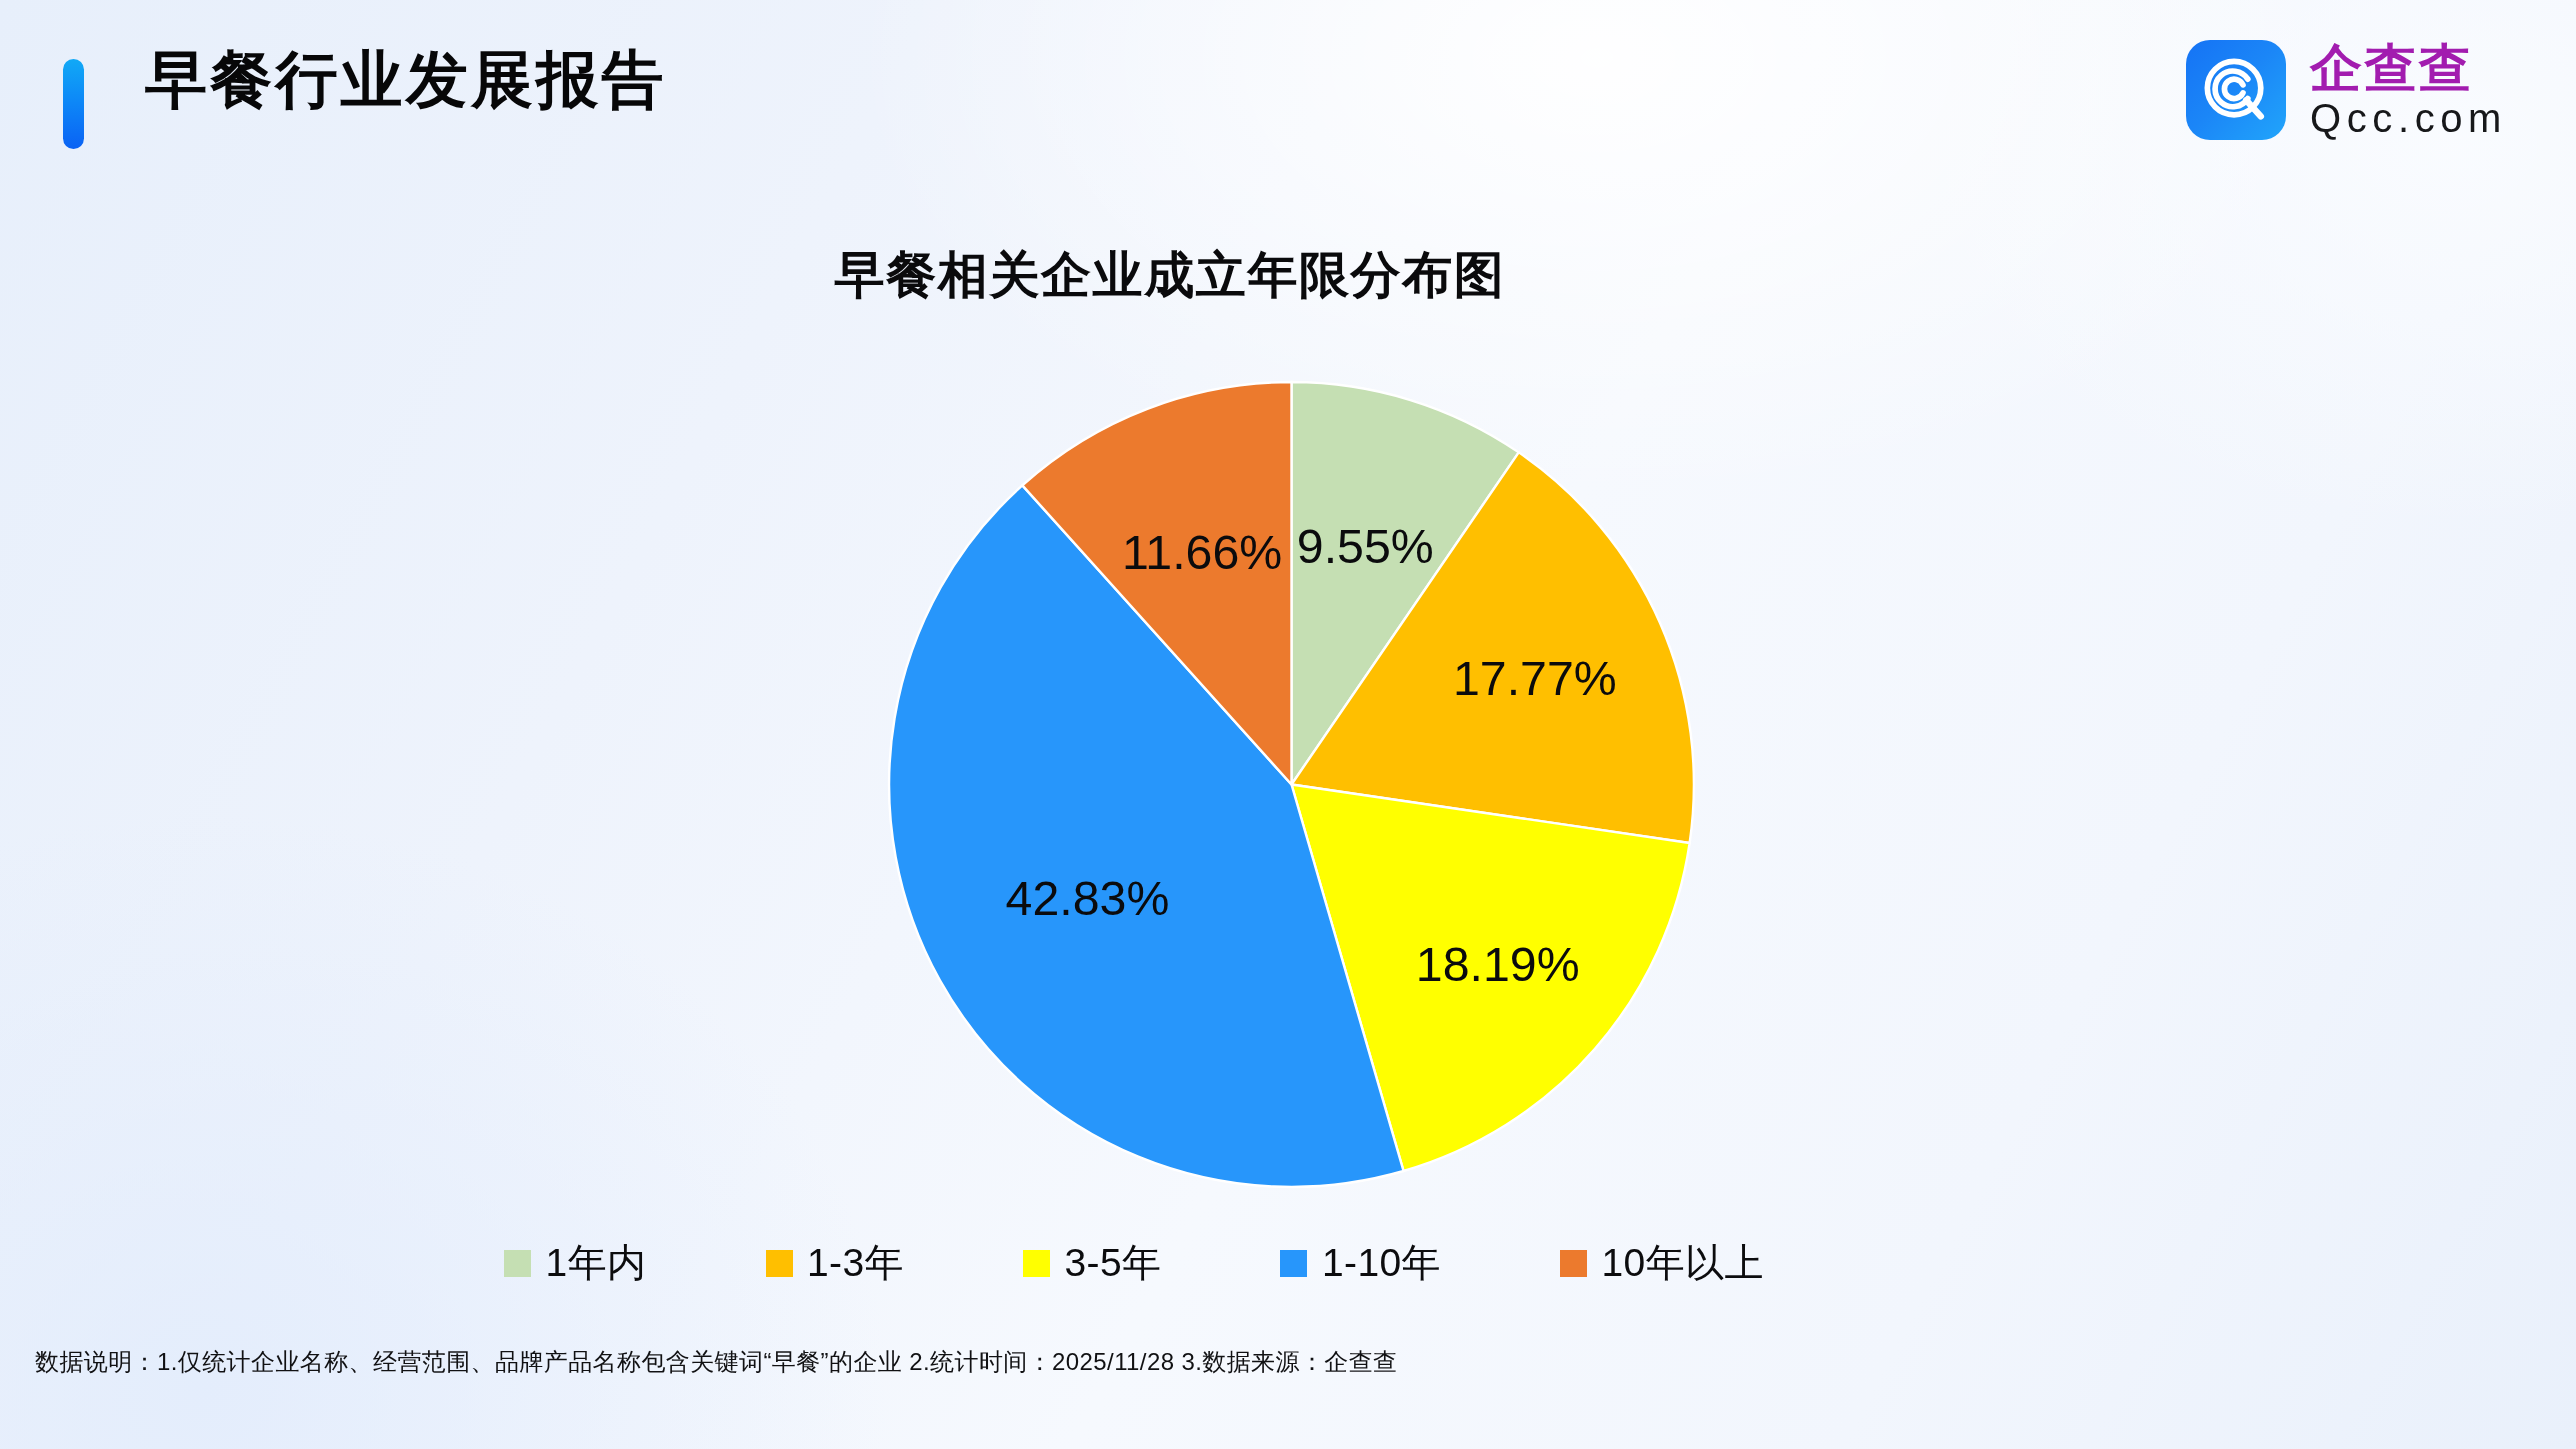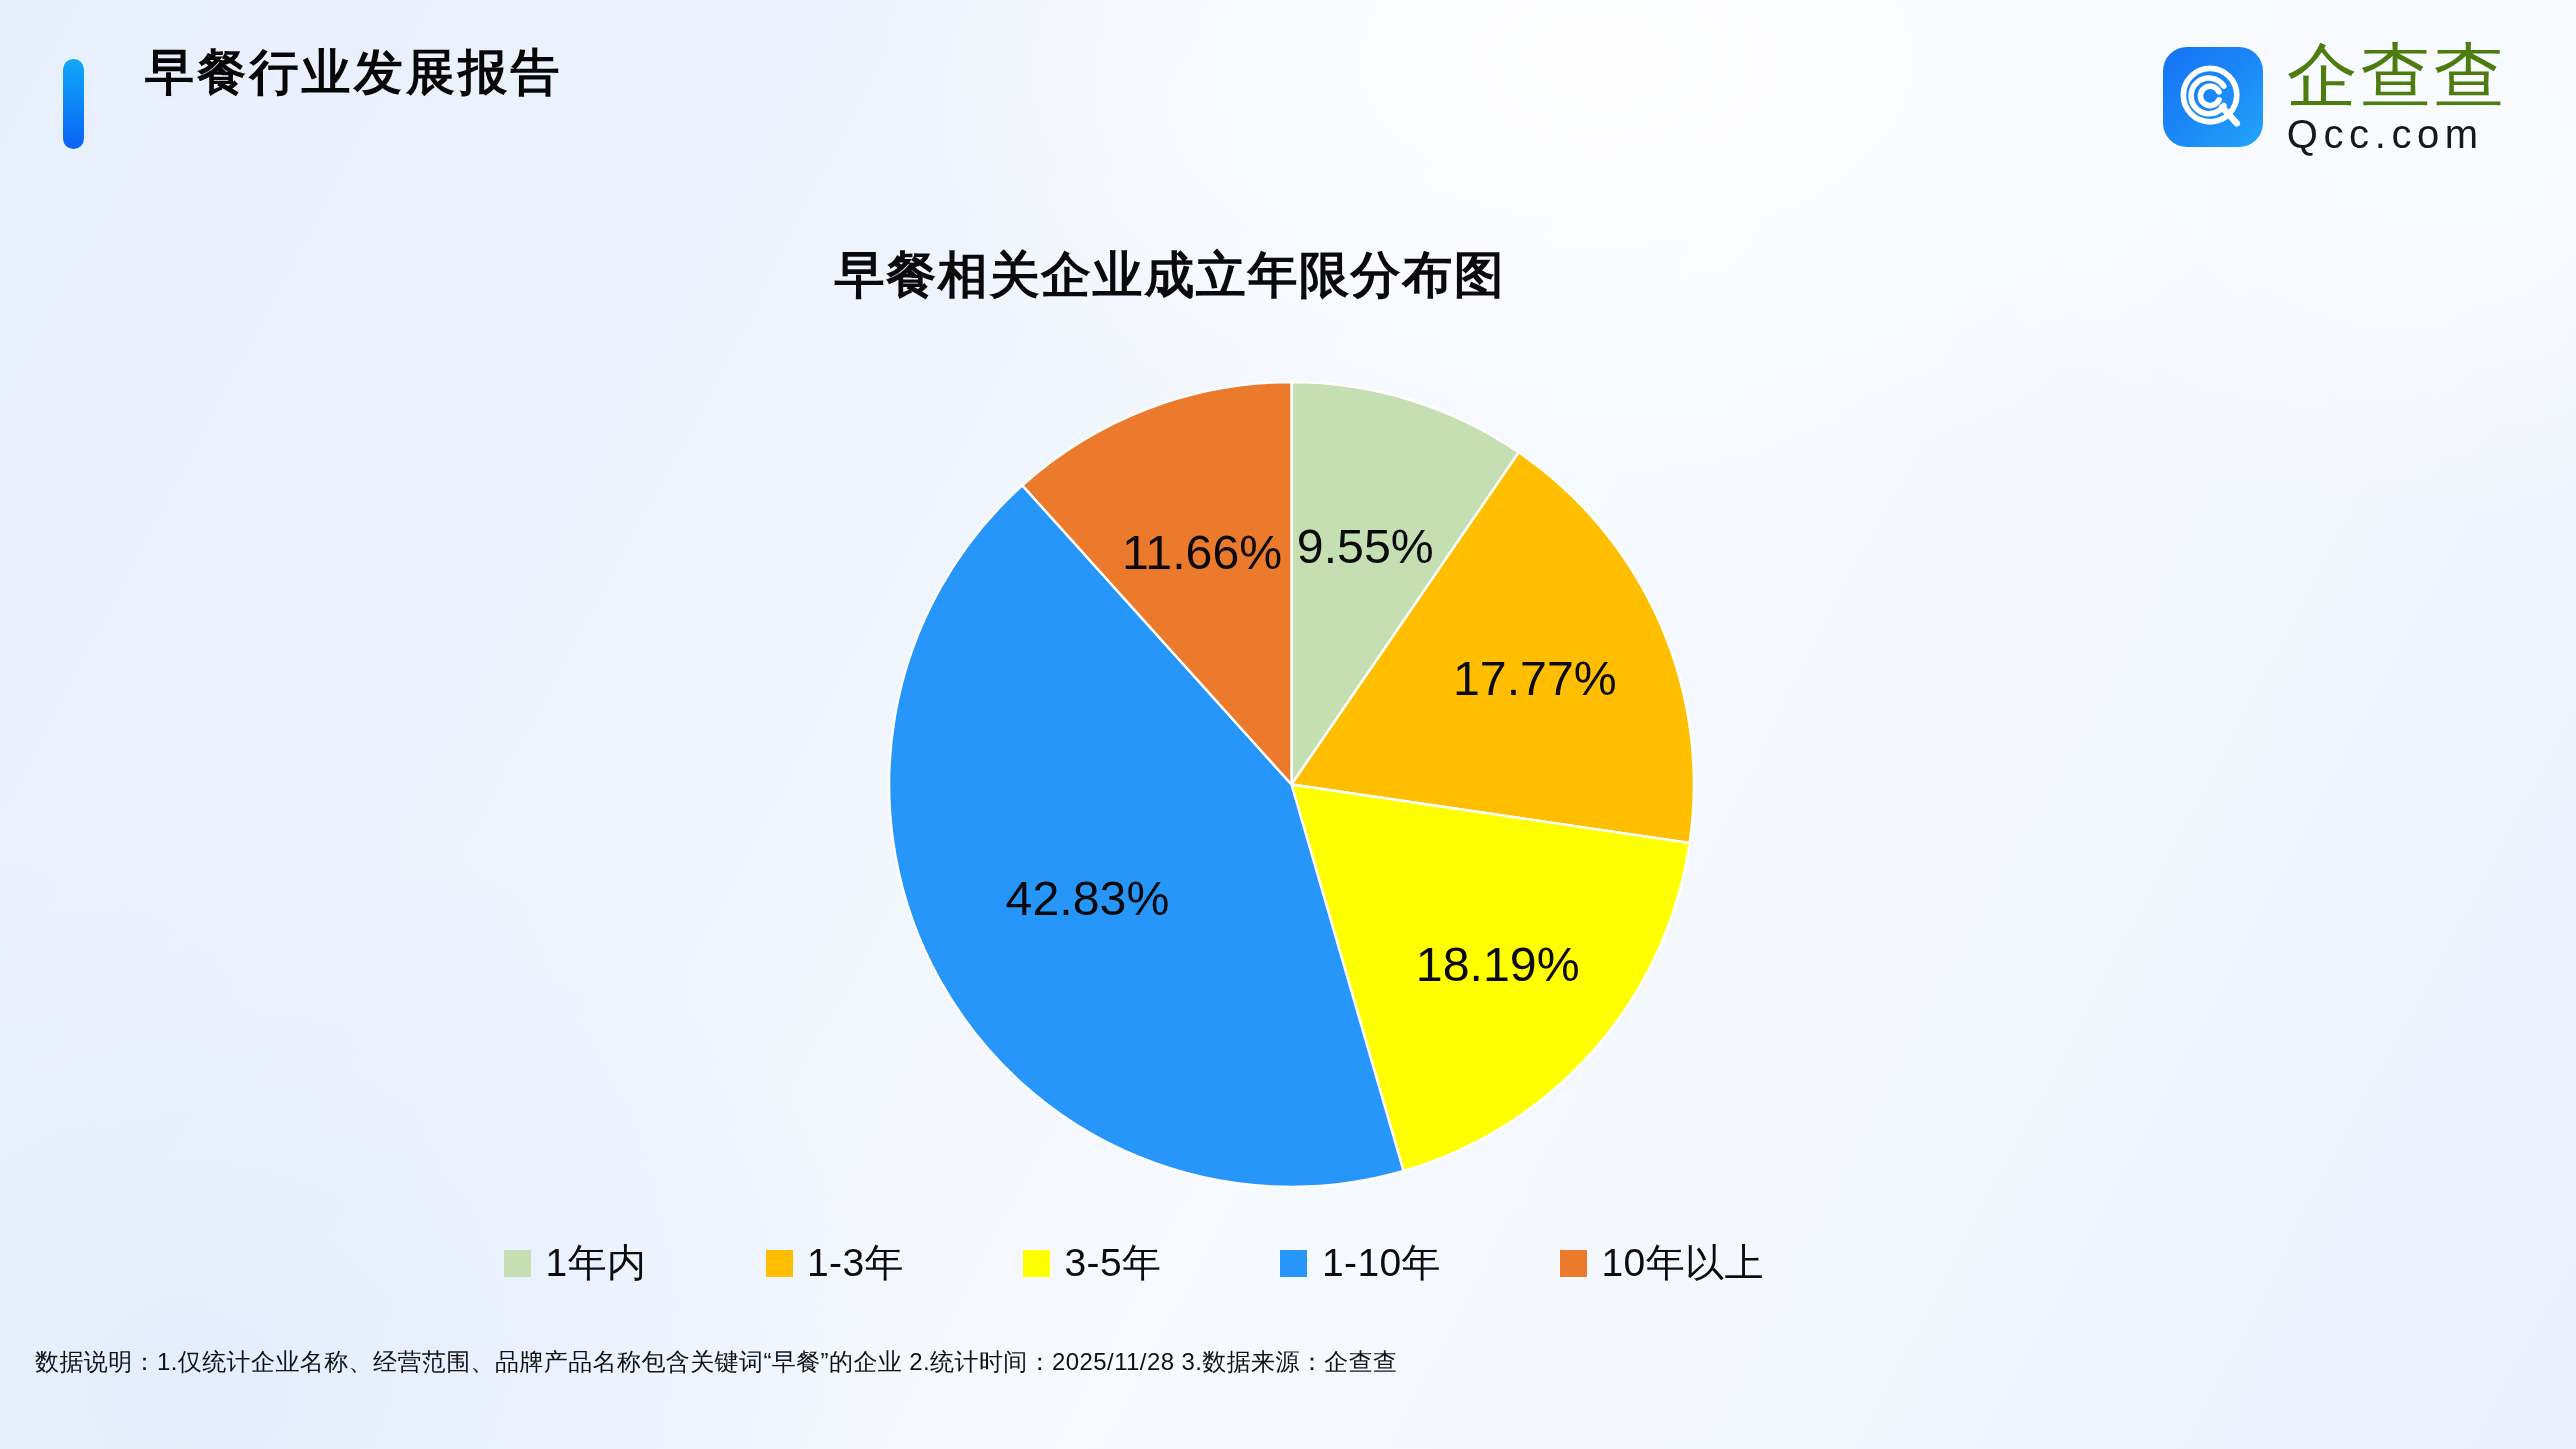--- a/index.html
+++ b/index.html
@@ -23,37 +23,37 @@
   .header { position:absolute; left:0; top:0; width:2576px; height:193px; }
 
   .accent-bar {
     position:absolute; left:63px; top:59px;
     width:21px; height:90px; border-radius:10.5px;
     background:linear-gradient(180deg,#11a9f6 0%,#0d87f7 48%,#0a62f4 100%);
   }
 
   .page-title {
     position:absolute; left:145px; top:43px;
-    font-size:49px; font-weight:700; color:#070708;
+    font-size:62px; font-weight:700; color:#070708;
     letter-spacing:3.2px; line-height:1.2; white-space:nowrap;
   }
 
   
   .logo { position:absolute; right:69px; top:40px; display:flex; align-items:center; gap:24px; }
 
   .logo-mark {
     width:100px; height:100px; border-radius:24px;
     background:linear-gradient(135deg,#1573f5 0%,#1b86f7 48%,#21a5fb 100%);
     display:flex; align-items:center; justify-content:center; flex:none;
   }
   .logo-mark svg { display:block; }
 
   .logo-text { display:flex; flex-direction:column; gap:3.2px; }
   .logo-cn {
-    font-size:71px; font-weight:400; color:#4d7c0f;
+    font-size:52px; font-weight:700; color:#a21caf;
     letter-spacing:2.4px; line-height:1; white-space:nowrap;
   }
   .logo-en {
     font-size:40px; font-weight:400; color:#17181a;
     letter-spacing:5.6px; line-height:1; white-space:nowrap;
   }
 
   
   .chart-title {
     position:absolute; left:0; top:242px; width:2316px;

